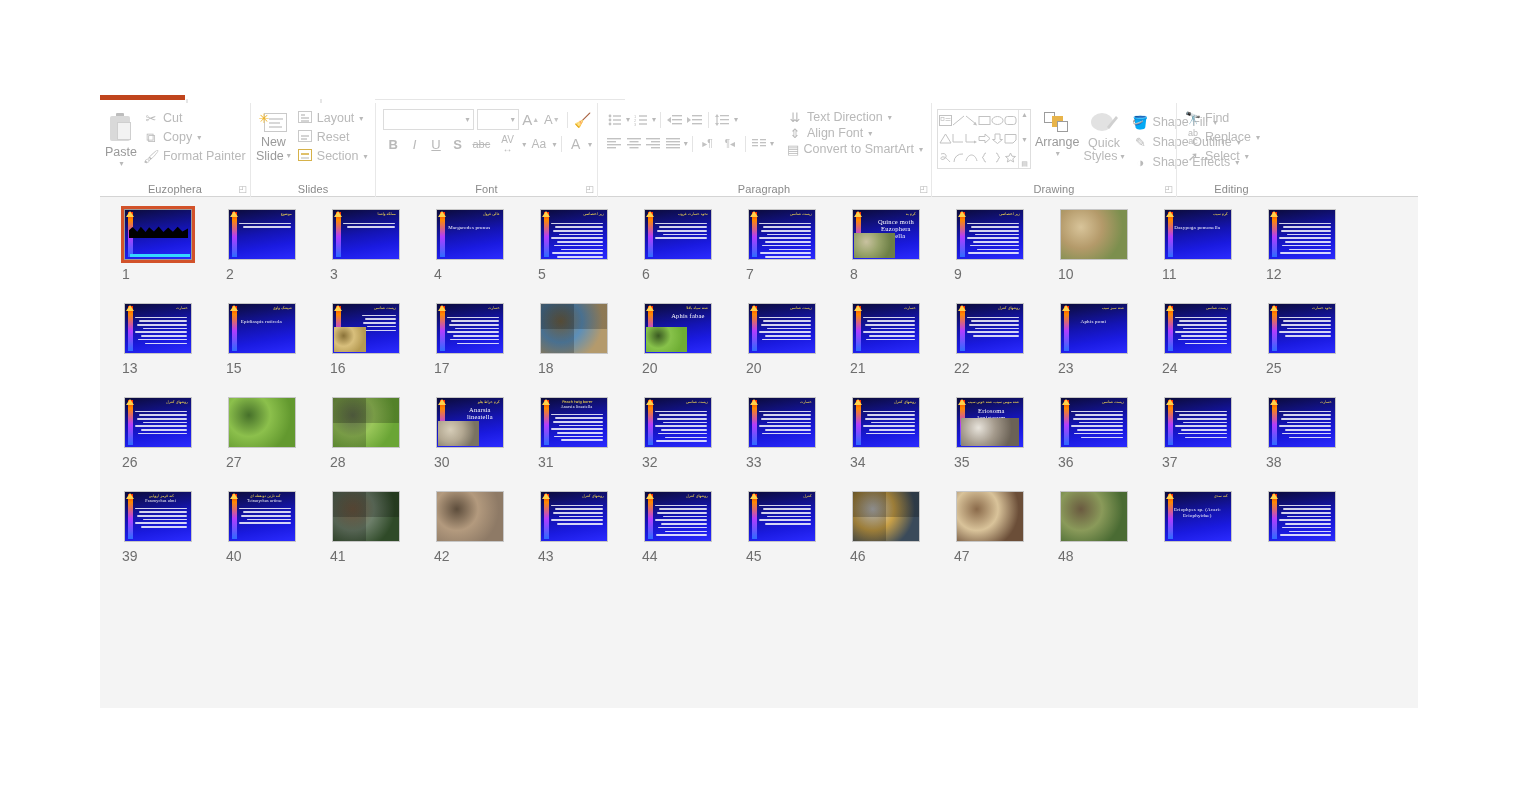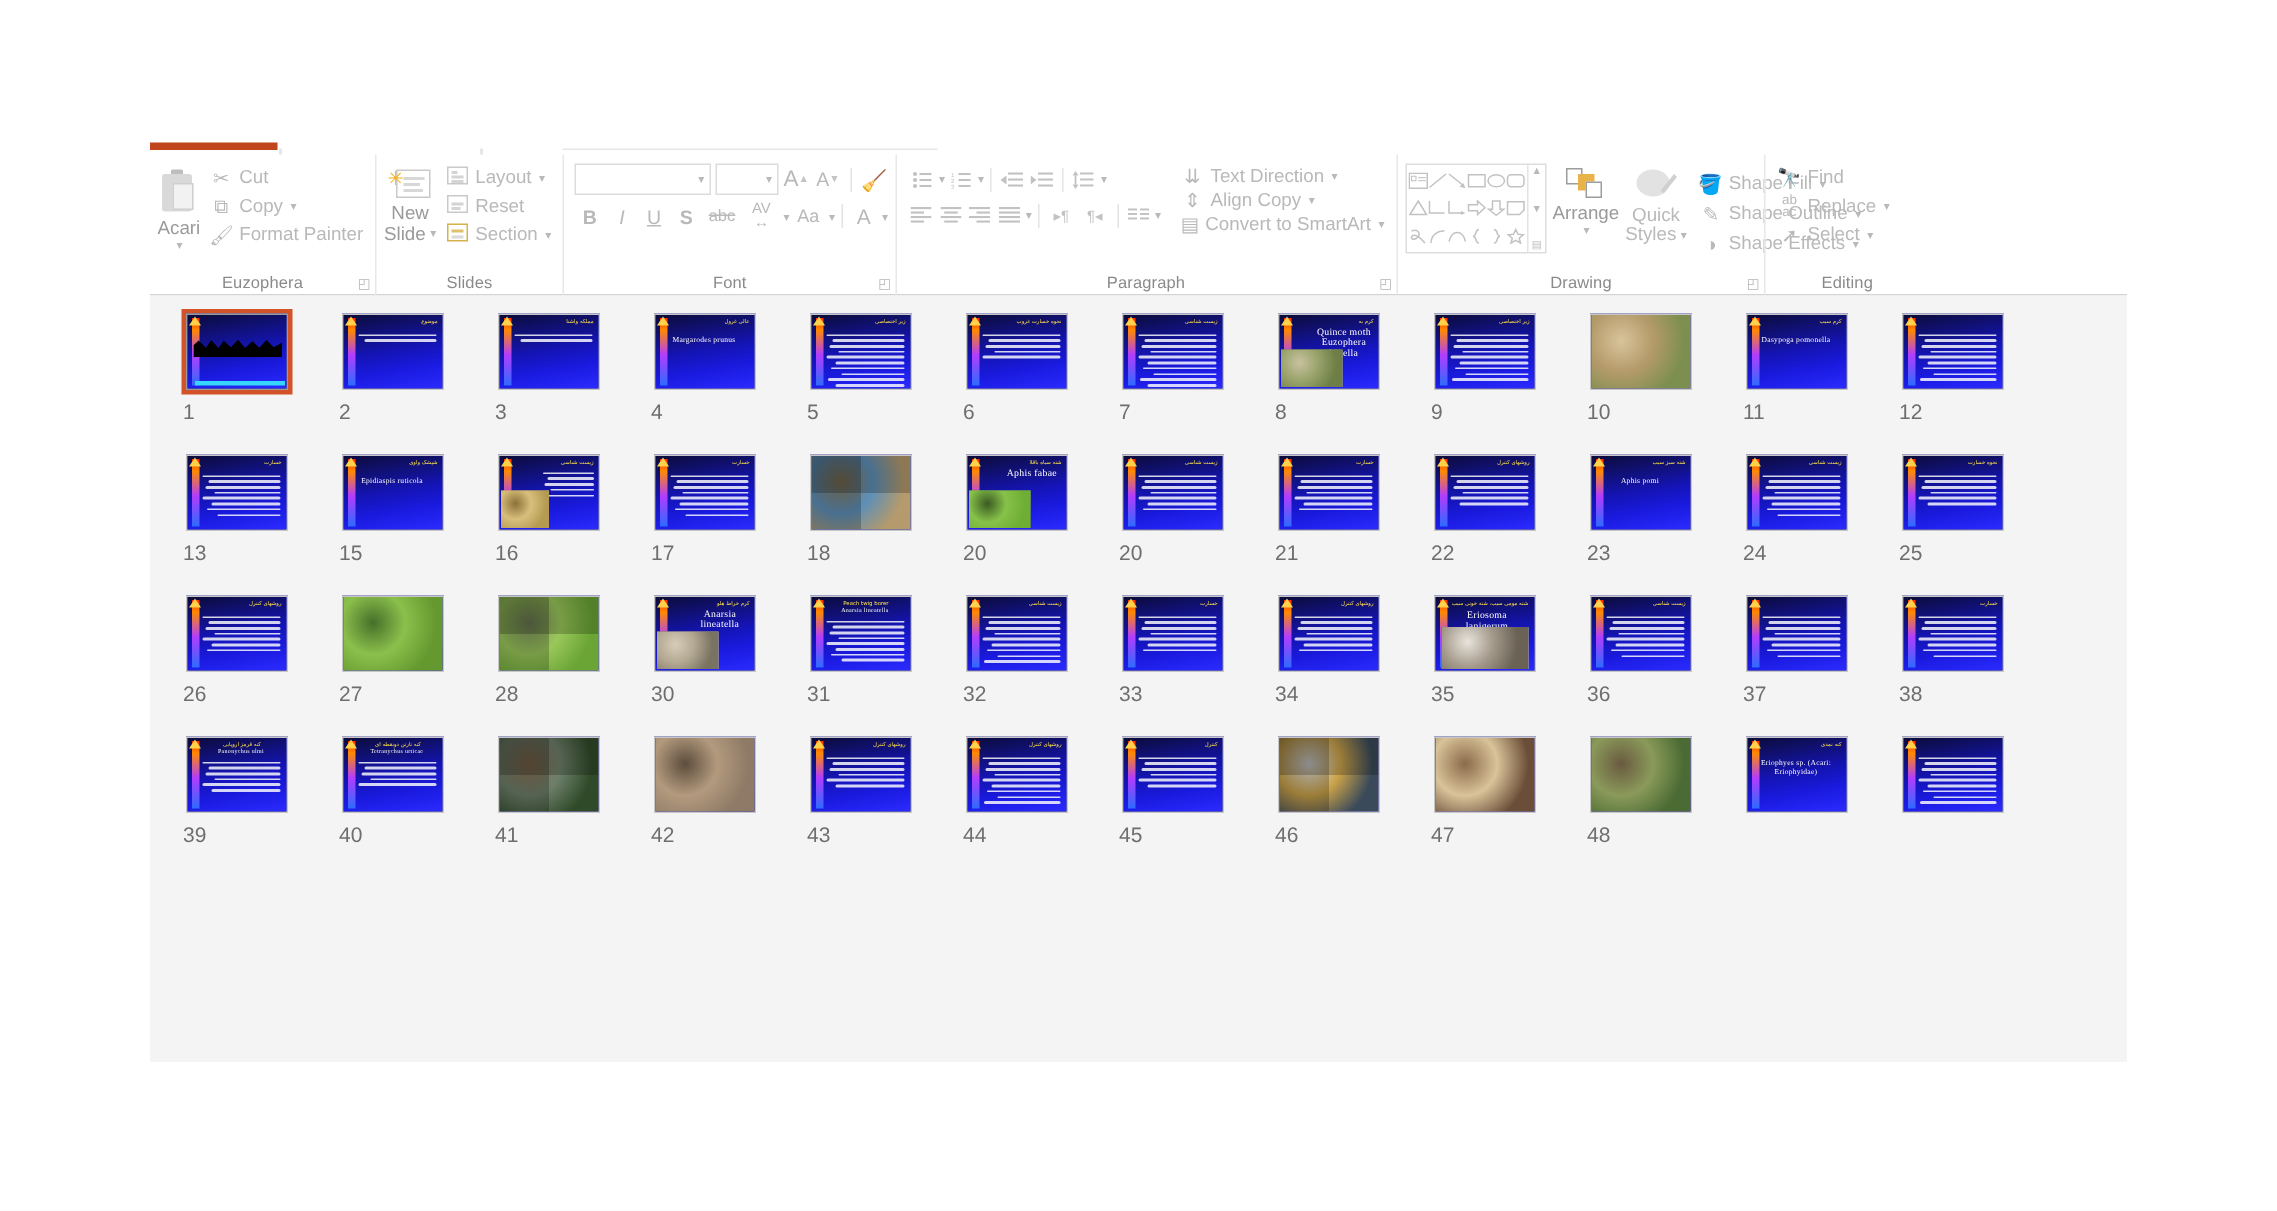--- a/index.html
+++ b/index.html
@@ -150,21 +150,21 @@
 
     <div class="ribbon">
 
       <div class="group g-clipboard">
         <div class="paste-btn">
           <div class="paste-icon">
             <div class="clip"></div>
               <div class="board"></div>
               <div class="page"></div>
           </div>
-          <span>Acari</span>
+          <span>Paste</span>
           <span class="caret">▾</span>
         </div>
         <div class="clip-cmds">
           <div class="cmd">
             <span class="glyph">✂</span>
             <span>Cut</span>
           </div>
           <div class="cmd">
             <span class="glyph">⧉</span>
             <span>Copy</span>
@@ -410,21 +410,21 @@
       </div>
 
       <div class="group g-para2" style="border-left:none;">
         <div class="cmd">
           <span class="glyph">⇊</span>
           <span>Text Direction</span>
           <span class="caret">▾</span>
         </div>
         <div class="cmd">
           <span class="glyph">⇕</span>
-          <span>Align Copy</span>
+          <span>Align Font</span>
           <span class="caret">▾</span>
         </div>
         <div class="cmd">
           <span class="glyph">▤</span>
           <span>Convert to SmartArt</span>
           <span class="caret">▾</span>
         </div>
         <div class="group-label" style="left:-182px;width:334px;">Paragraph</div>
         <div class="dlg">◰</div>
       </div>

